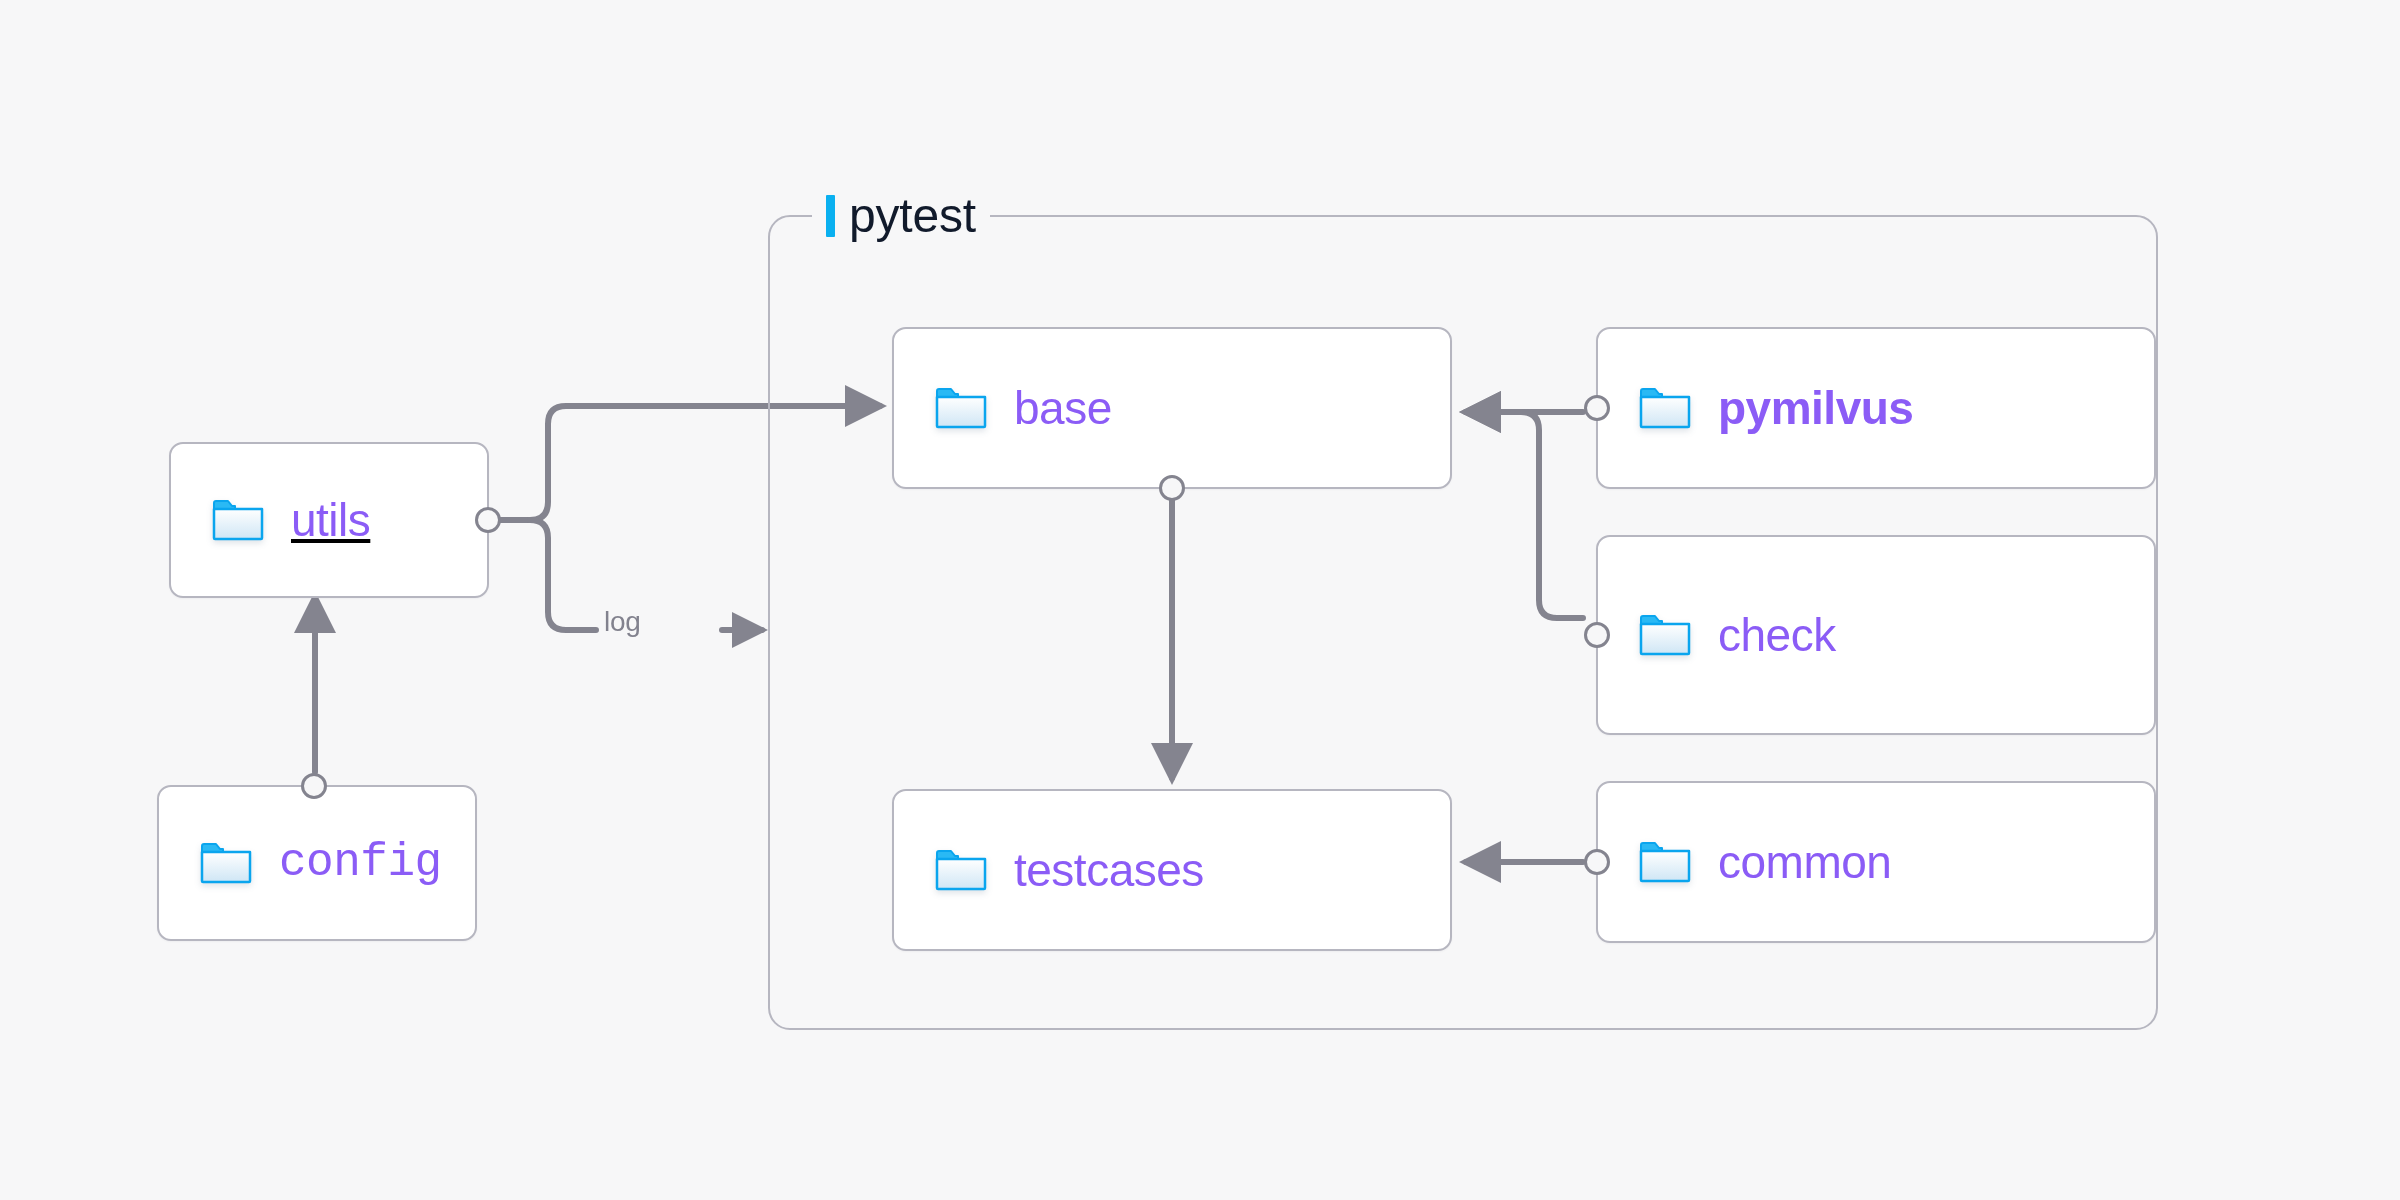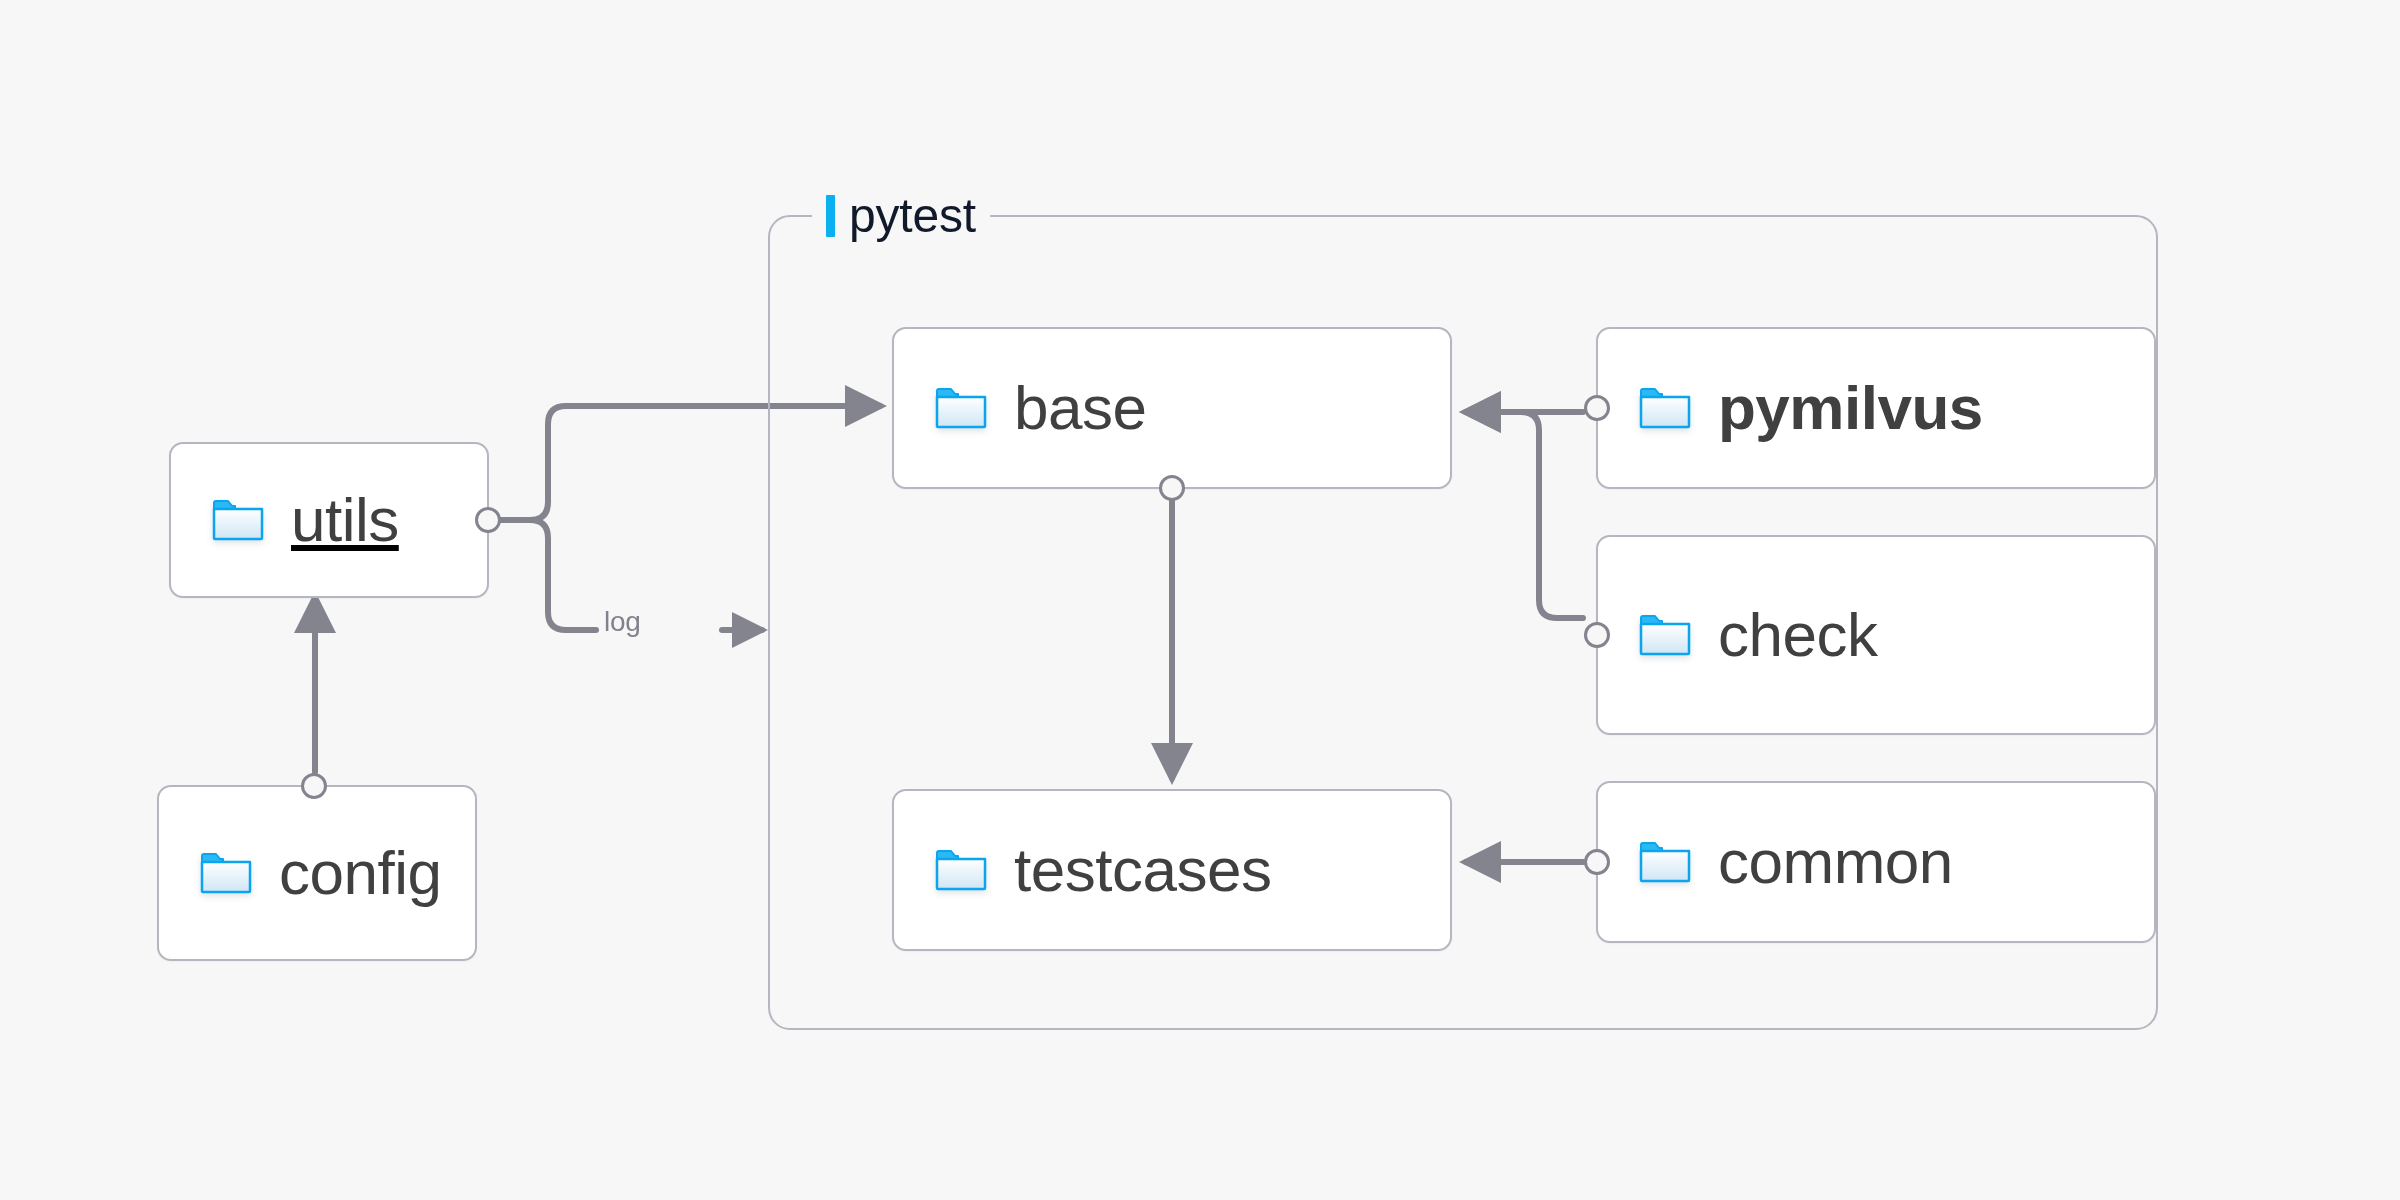--- a/index.html
+++ b/index.html
@@ -75,22 +75,22 @@
     align-items: center;
     box-shadow: 0 1px 2px rgba(20,24,40,0.04);
   }
   .node-inner {
     display: flex;
     align-items: center;
     gap: 26px;
     padding-left: 40px;
   }
   .node-label {
-    font-size: 62px;
-    color: #404040;
+    font-size: 46px;
+    color: #8b5cf6;
     letter-spacing: -0.5px;
     line-height: 1;
     white-space: nowrap;
   }
   .folder-icon {
     width: 54px;
     height: 44px;
     flex: none;
     display: block;
     filter: drop-shadow(0 3px 3px rgba(30,60,90,0.14));
@@ -167,21 +167,21 @@
       <svg class="folder-icon" viewBox="0 0 54 44">
         <path d="M3 9 L3 5 Q3 3 5 3 L17 3 L21 8 L24 8 L24 12 L3 12 Z" fill="#2ab9f4" stroke="#0aa5ee" stroke-width="2" stroke-linejoin="round"></path>
         <path d="M3 11 L51 11 L51 40 Q51 41 50 41 L4 41 Q3 41 3 40 Z" fill="url(#folderGrad)" stroke="#0aa5ee" stroke-width="2.5" stroke-linejoin="round"></path>
       </svg>
       <span class="node-label">utils</span>
     </div>
     <div class="port" style="right:-14px; top:50%; transform:translateY(-50%);"></div>
 
   </div>
 
-  <div class="node" style="left:157px; top:785px; width:320px; height:176px;">
+  <div class="node" style="left:157px; top:785px; width:320px; height:156px;font-family:Liberation Mono, monospace;">
     <div class="node-inner">
       <svg class="folder-icon" viewBox="0 0 54 44">
         <path d="M3 9 L3 5 Q3 3 5 3 L17 3 L21 8 L24 8 L24 12 L3 12 Z" fill="#2ab9f4" stroke="#0aa5ee" stroke-width="2" stroke-linejoin="round"></path>
         <path d="M3 11 L51 11 L51 40 Q51 41 50 41 L4 41 Q3 41 3 40 Z" fill="url(#folderGrad)" stroke="#0aa5ee" stroke-width="2.5" stroke-linejoin="round"></path>
       </svg>
       <span class="node-label">config</span>
     </div>
     <div class="port" style="left:49%; top:-14px; transform:translateX(-50%);"></div>
   </div>
 

